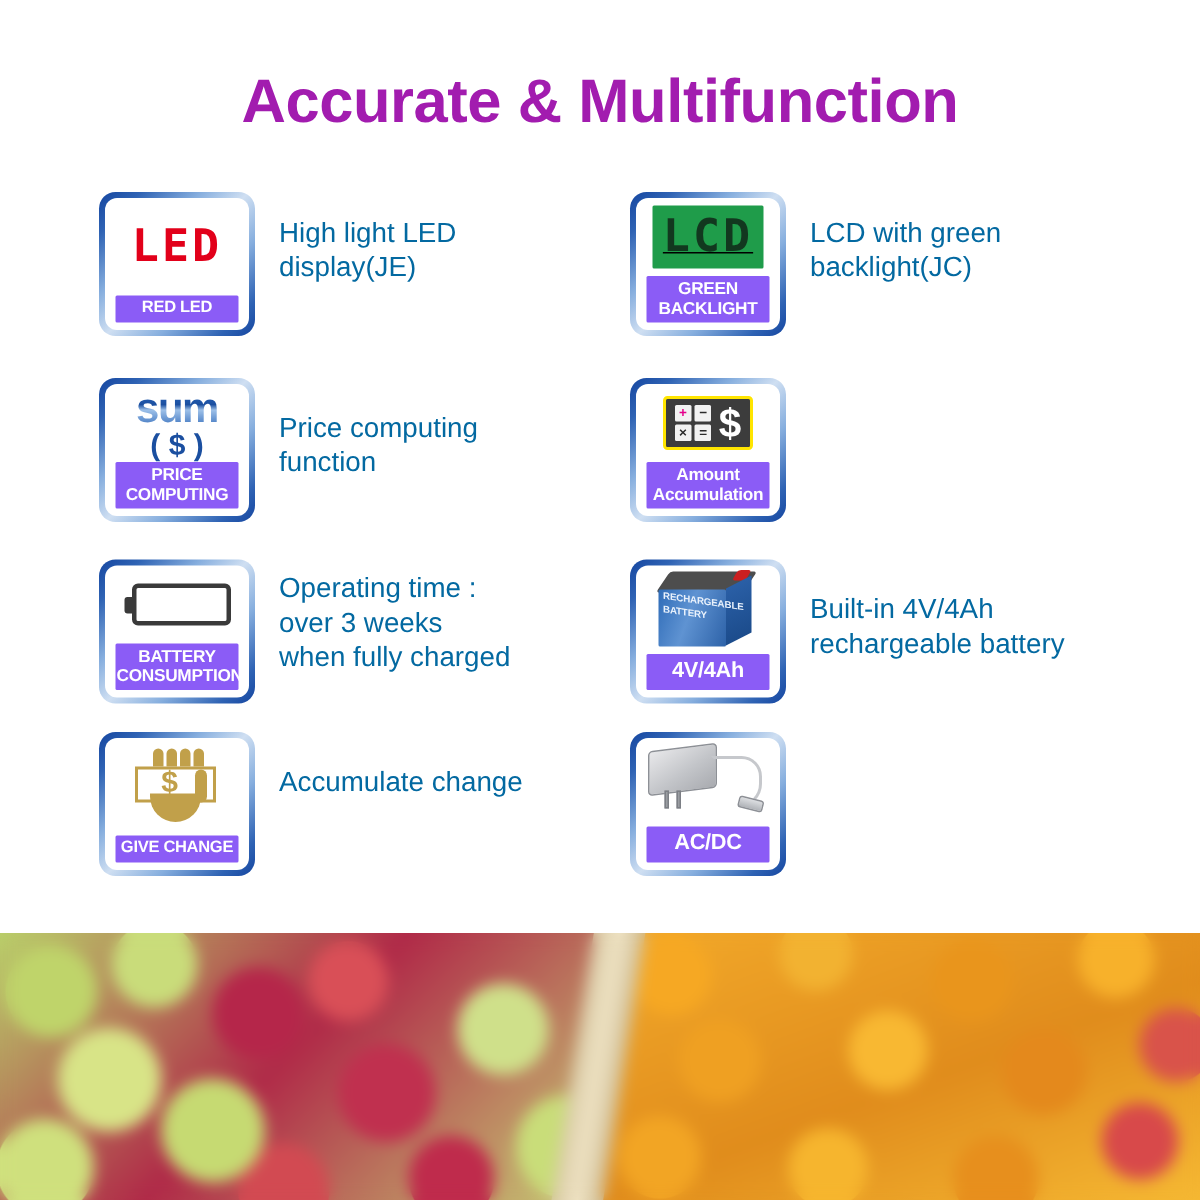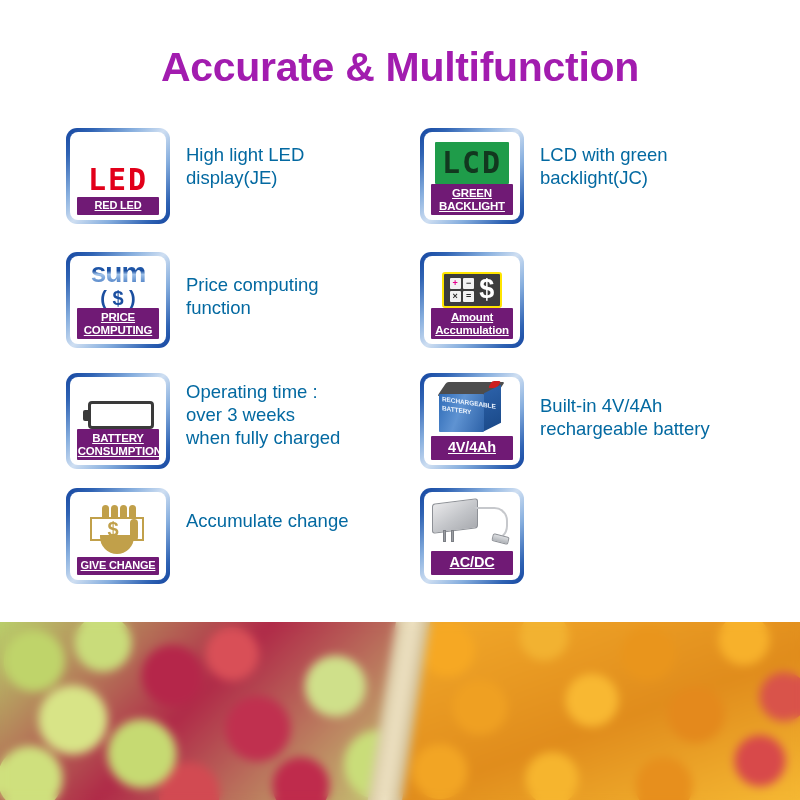--- a/index.html
+++ b/index.html
@@ -76,53 +76,53 @@
     display: flex;
     flex-direction: column;
     align-items: center;
     overflow: hidden;
     position: relative;
   }
   .tile-art {
     flex: 1 1 auto;
     width: 100%;
     display: flex;
-    align-items: flex-end;
+    align-items: center;
     justify-content: center;
   }
   .tile-label {
     width: 86%;
     margin-bottom: 5px;
-    background: #701a75;
+    background: #8b5cf6;
     color: #ffffff;
     font-size: 11px;
     font-weight: bold;
     text-align: center;
     line-height: 1.08;
     padding: 3px 1px 3px;
     border-radius: 1px;
     white-space: pre-line;
     letter-spacing: -0.2px;
-    text-decoration: underline;
   }
   .tile-label.two  { font-size: 11.5px; }
   .tile-label.big  { font-size: 14.5px; padding: 4px 1px; }
 
   
   .seg {
     font-family: "DejaVu Sans Mono", monospace;
     font-weight: bold;
     font-size: 30px;
     letter-spacing: 2px;
   }
   .seg-red  { color: #e2001a; }
   .lcd-panel {
     background: #1f9c4a;
     padding: 3px 7px 4px;
     border-radius: 1px;
+    text-decoration: underline;
   }
   .seg-dark { color: #12381f; }
 
   
   .sum-wrap { text-align: center; line-height: 1; }
   .sum-word {
     font-size: 28px;
     font-weight: bold;
     letter-spacing: -1px;
     background: linear-gradient(180deg, #2b6fc4 0%, #1b4fa0 42%, #9dc0e8 55%, #2f68b8 100%);

